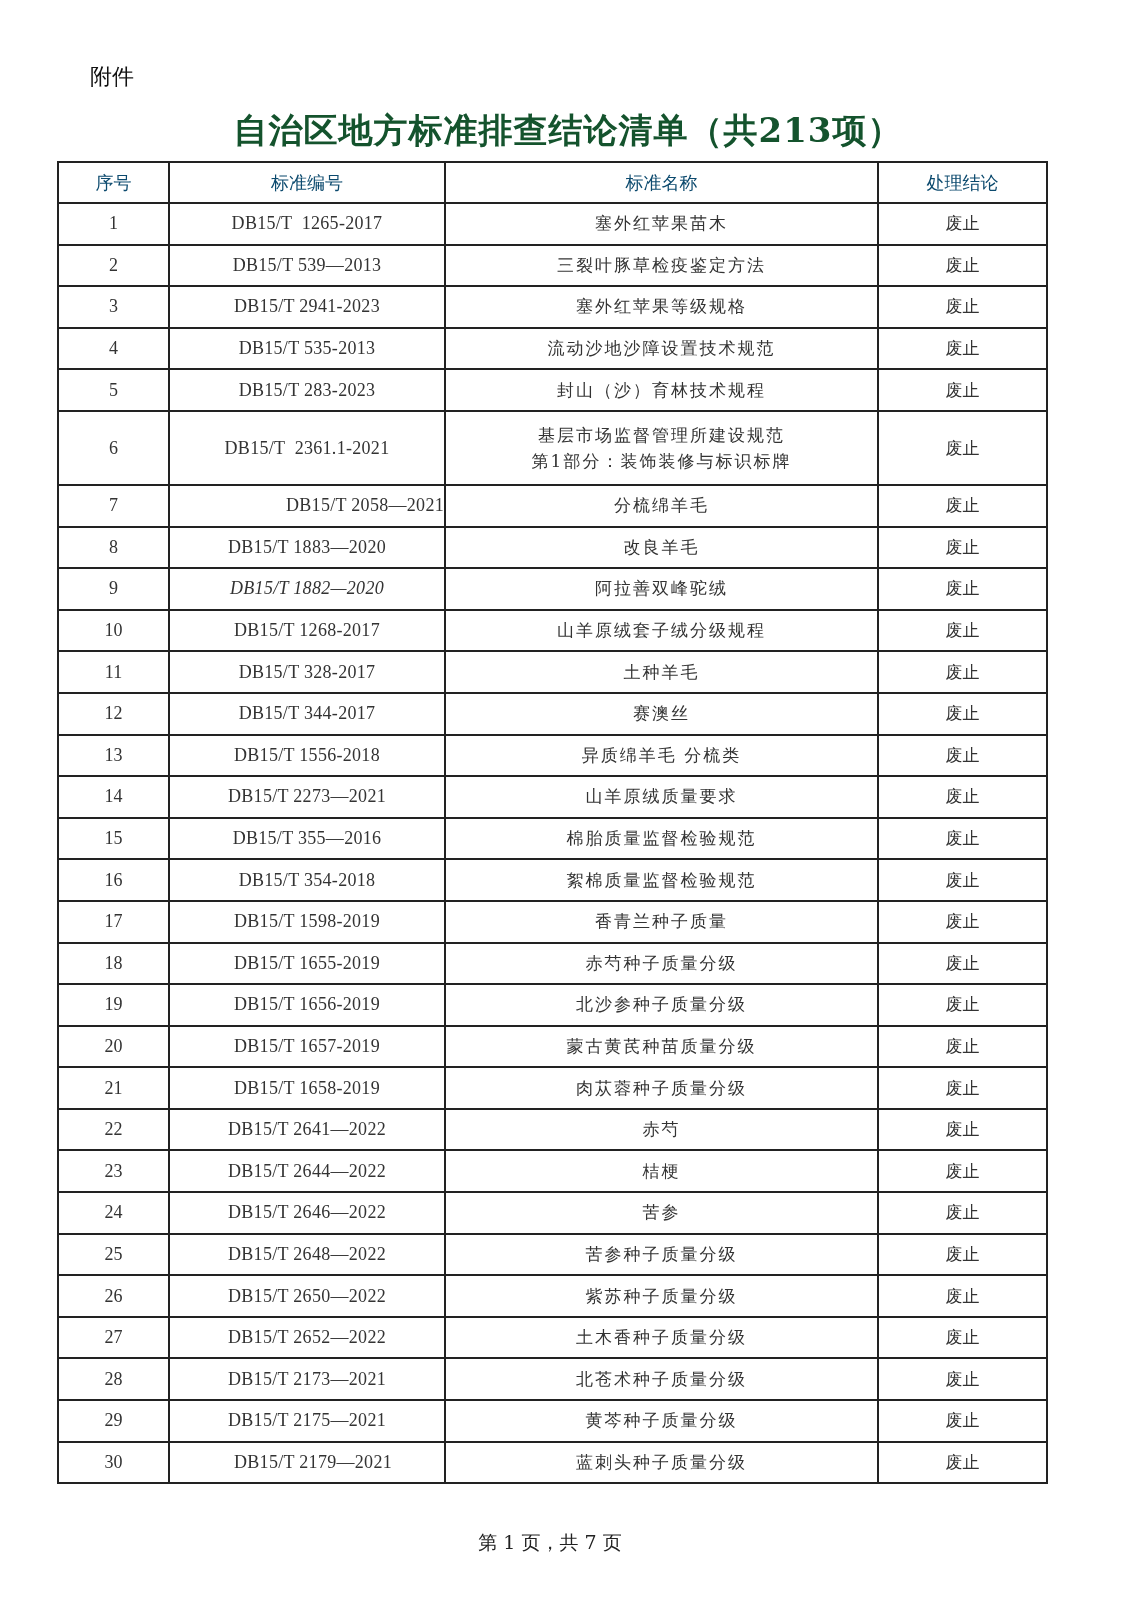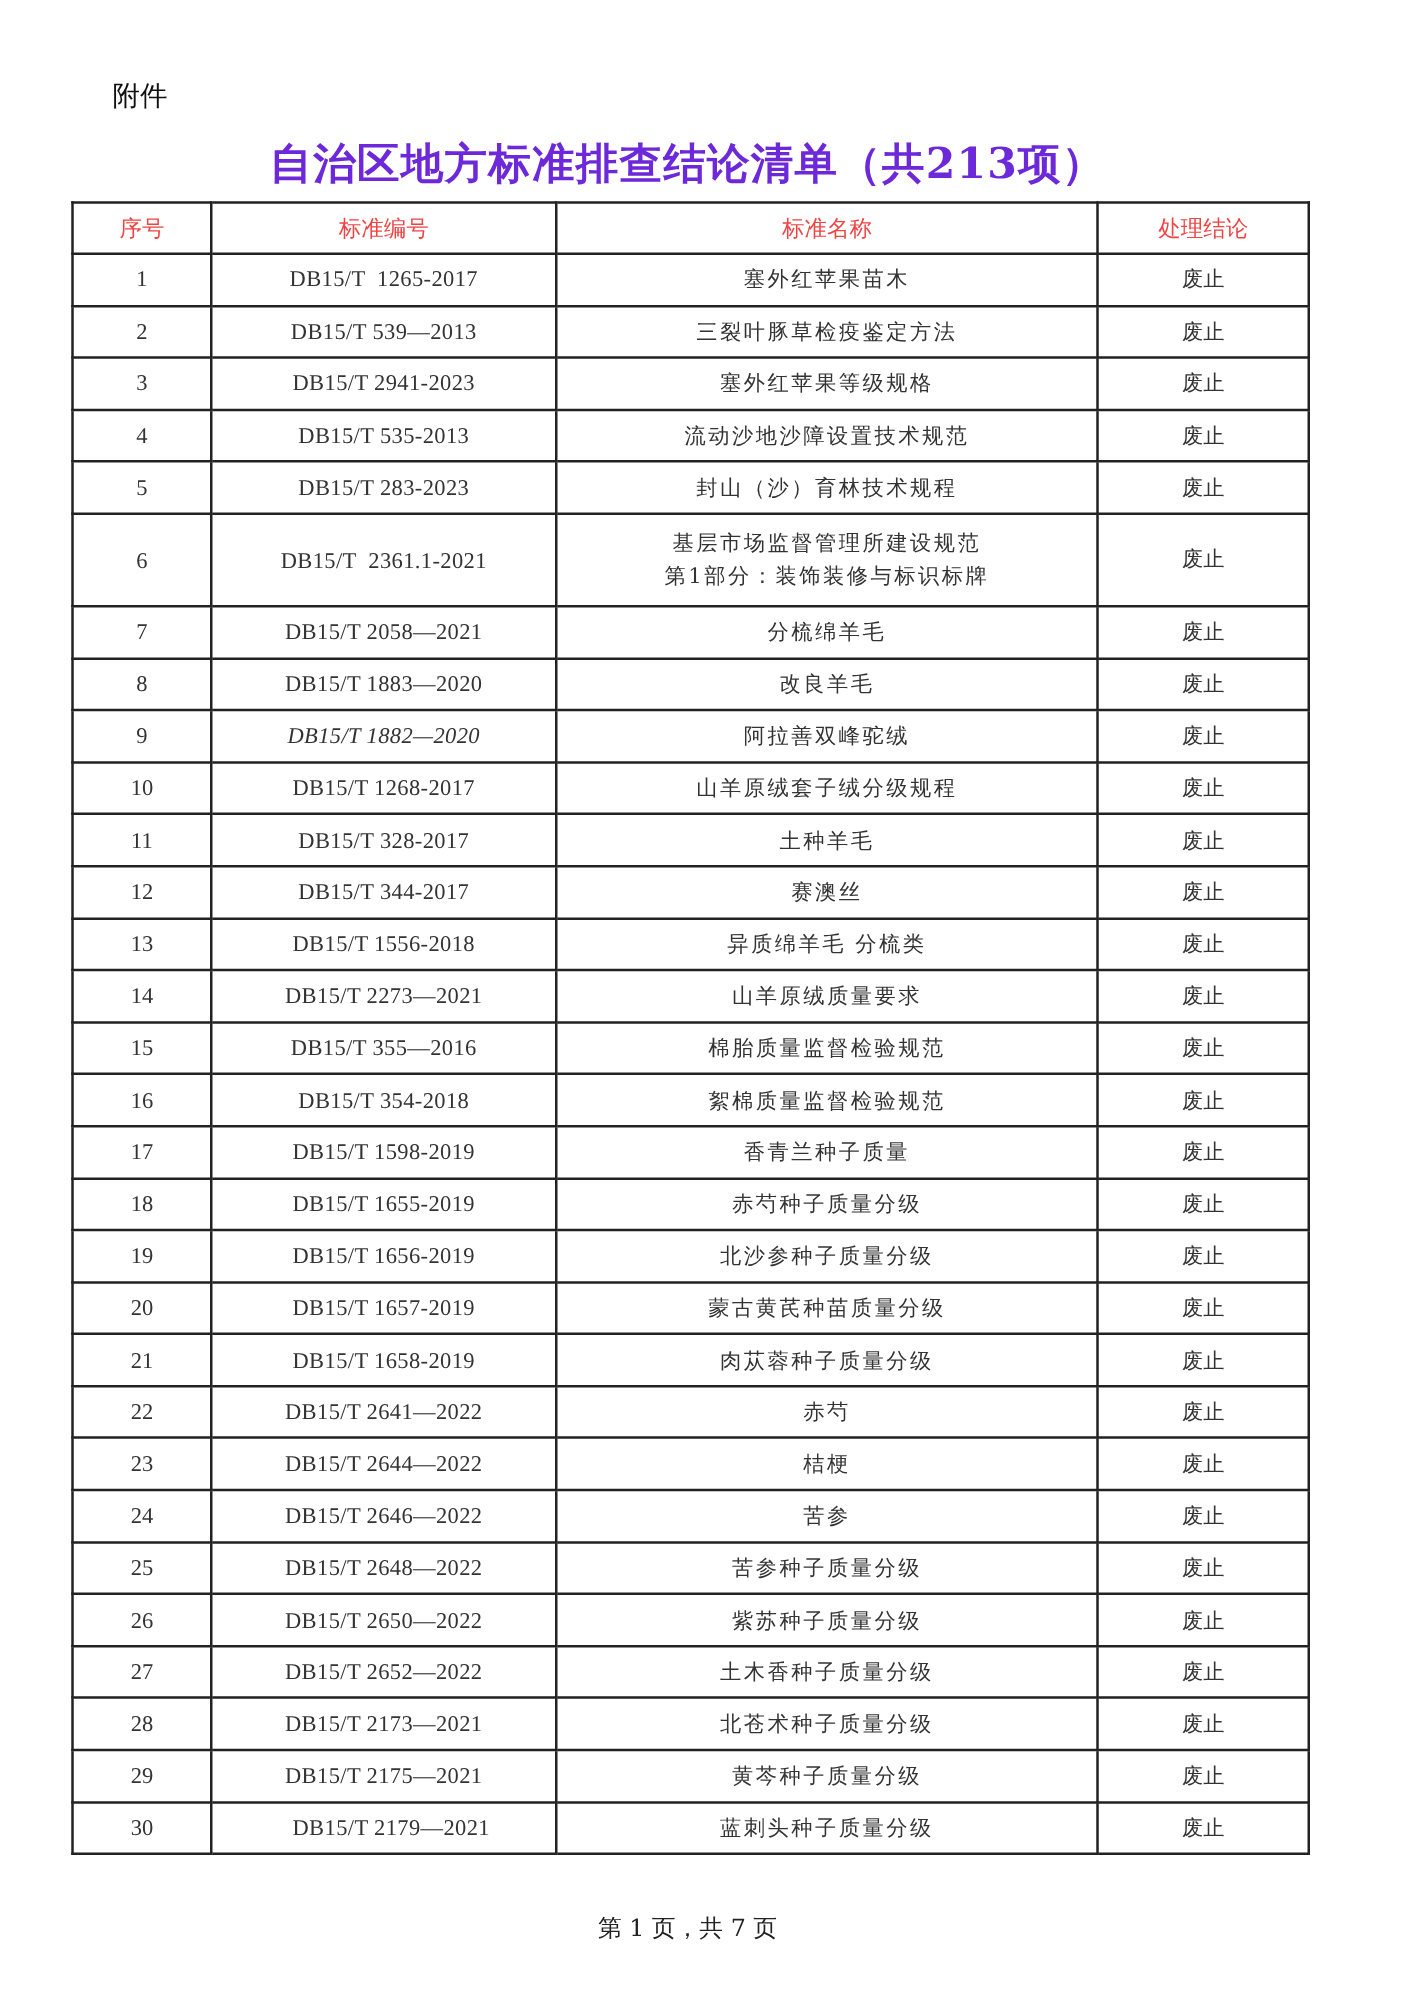--- a/index.html
+++ b/index.html
@@ -1,21 +1,21 @@
 <!DOCTYPE html>
 <html><head>
 <meta charset="utf-8">
 <style>
   html, body { margin: 0; padding: 0; background: #ffffff; }
   body { width: 1131px; height: 1600px; position: relative; overflow: hidden; font-family: "DejaVu Serif", "Liberation Serif", serif; color: #222; }
   .attach { position: absolute; left: 90px; top: 62px; font-family: "DejaVu Sans", "Liberation Sans", sans-serif; font-size: 22px; color: #111; }
-  .title { position: absolute; left: 0; top: 108px; width: 1100px; text-align: center; font-family: "DejaVu Serif", "Liberation Serif", serif; font-weight: bold; font-size: 34px; color: #6d28d9; letter-spacing: 1px; }
+  .title { position: absolute; left: 0; top: 108px; width: 1100px; text-align: center; font-family: "DejaVu Serif", "Liberation Serif", serif; font-weight: bold; font-size: 34px; color: #14532d; letter-spacing: 1px; padding-left: 18px; }
   table.list { position: absolute; left: 57px; top: 161px; width: 989px; border-collapse: collapse; table-layout: fixed; }
   table.list th, table.list td { border: 2px solid #222; text-align: center; vertical-align: middle; padding: 0; }
-  table.list th { height: 39px; font-family: "DejaVu Sans", "Liberation Sans", sans-serif; font-weight: normal; font-size: 18px; color: #ef4444; }
+  table.list th { height: 39px; font-family: "DejaVu Sans", "Liberation Sans", sans-serif; font-weight: normal; font-size: 18px; color: #0c4a6e; }
   table.list td { height: 39.6px; font-size: 17px; color: #333; }
   table.list td.code { font-family: "Liberation Serif", "DejaVu Serif", serif; font-size: 18px; letter-spacing: 0.3px; }
   table.list td.name { letter-spacing: 2px; }
   table.list td.idx { font-family: "Liberation Serif", "DejaVu Serif", serif; font-size: 18px; }
   table.list tr.tall td { height: 72px; line-height: 26px; }
   .footer { position: absolute; left: 0; top: 1530px; width: 1100px; text-align: center; font-size: 19px; color: #222; }
 </style>
 </head>
 <body>
 
@@ -72,21 +72,21 @@
         <td class="idx">6</td>
         <td class="code" style="white-space: pre;">DB15/T  2361.1-2021</td>
         <td class="name">
           <div>基层市场监督管理所建设规范</div>
           <div>第1部分：装饰装修与标识标牌</div>
         </td>
         <td class="result">废止</td>
       </tr>
       <tr>
         <td class="idx">7</td>
-        <td class="code" style="white-space: pre;">DB15/T 2058—2021</td>
+        <td class="code" style="white-space: pre; text-align: right;">DB15/T 2058—2021</td>
         <td class="name">分梳绵羊毛</td>
         <td class="result">废止</td>
       </tr>
       <tr>
         <td class="idx">8</td>
         <td class="code" style="white-space: pre;">DB15/T 1883—2020</td>
         <td class="name">改良羊毛</td>
         <td class="result">废止</td>
       </tr>
       <tr>

